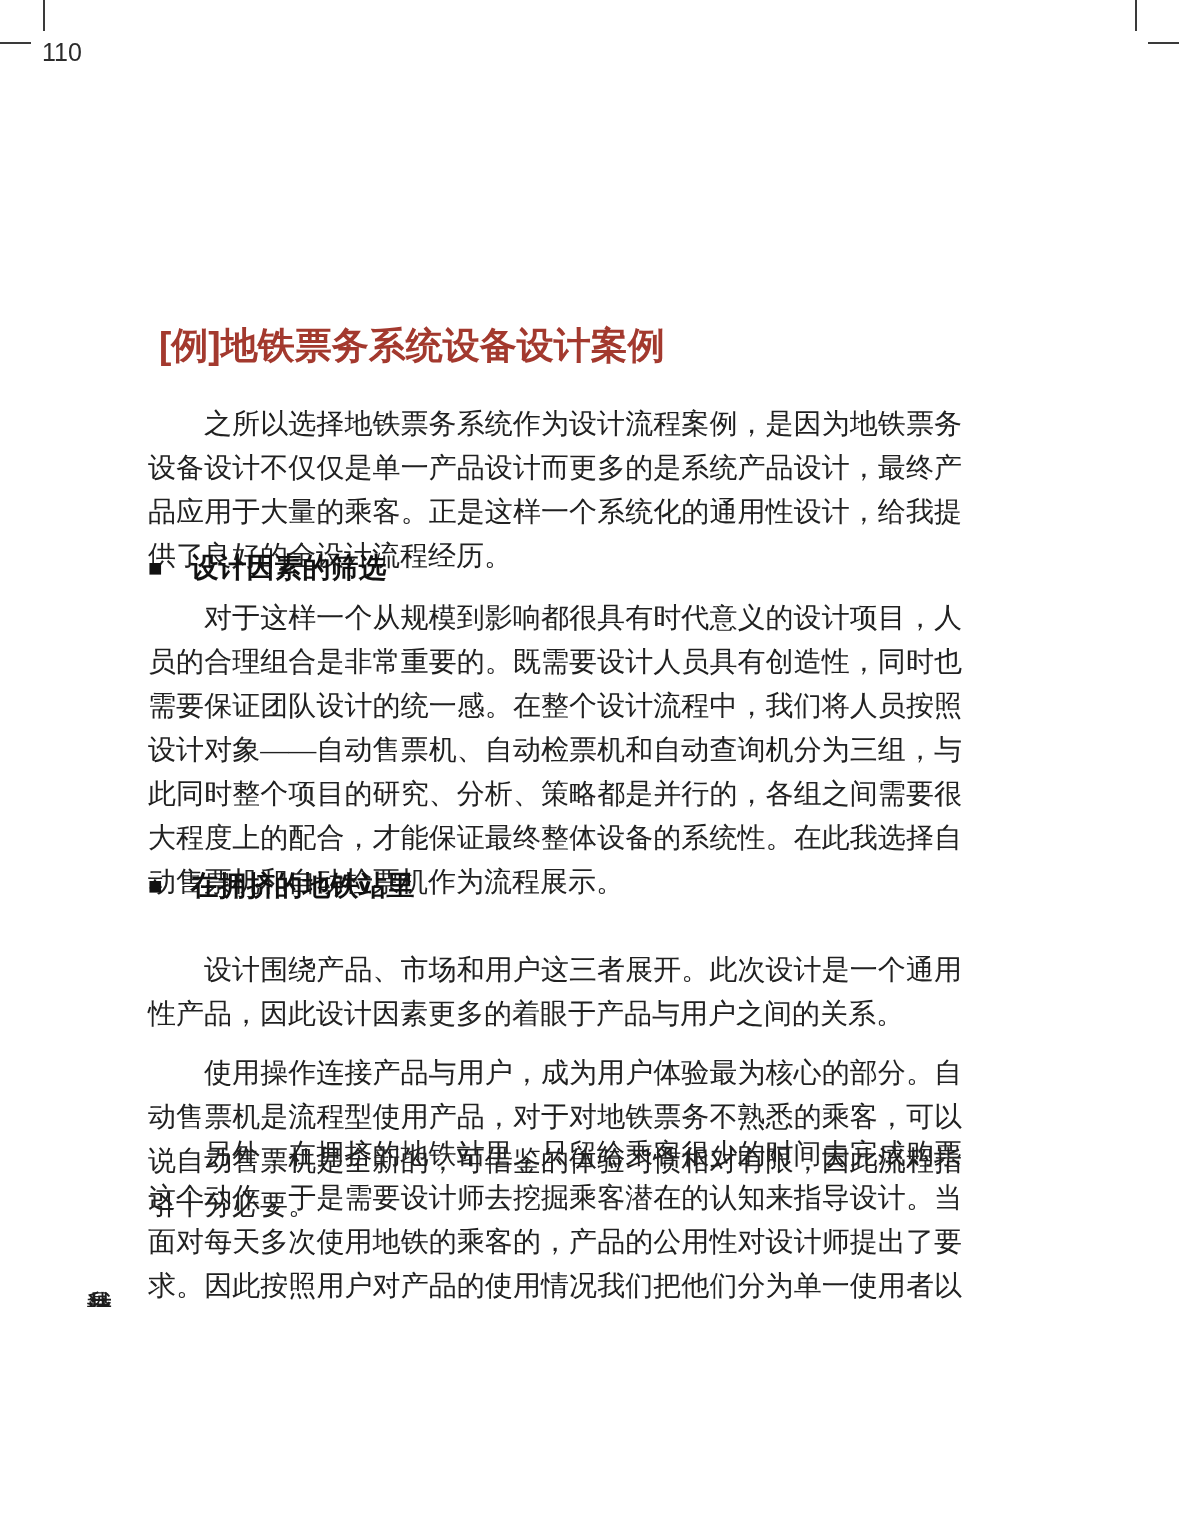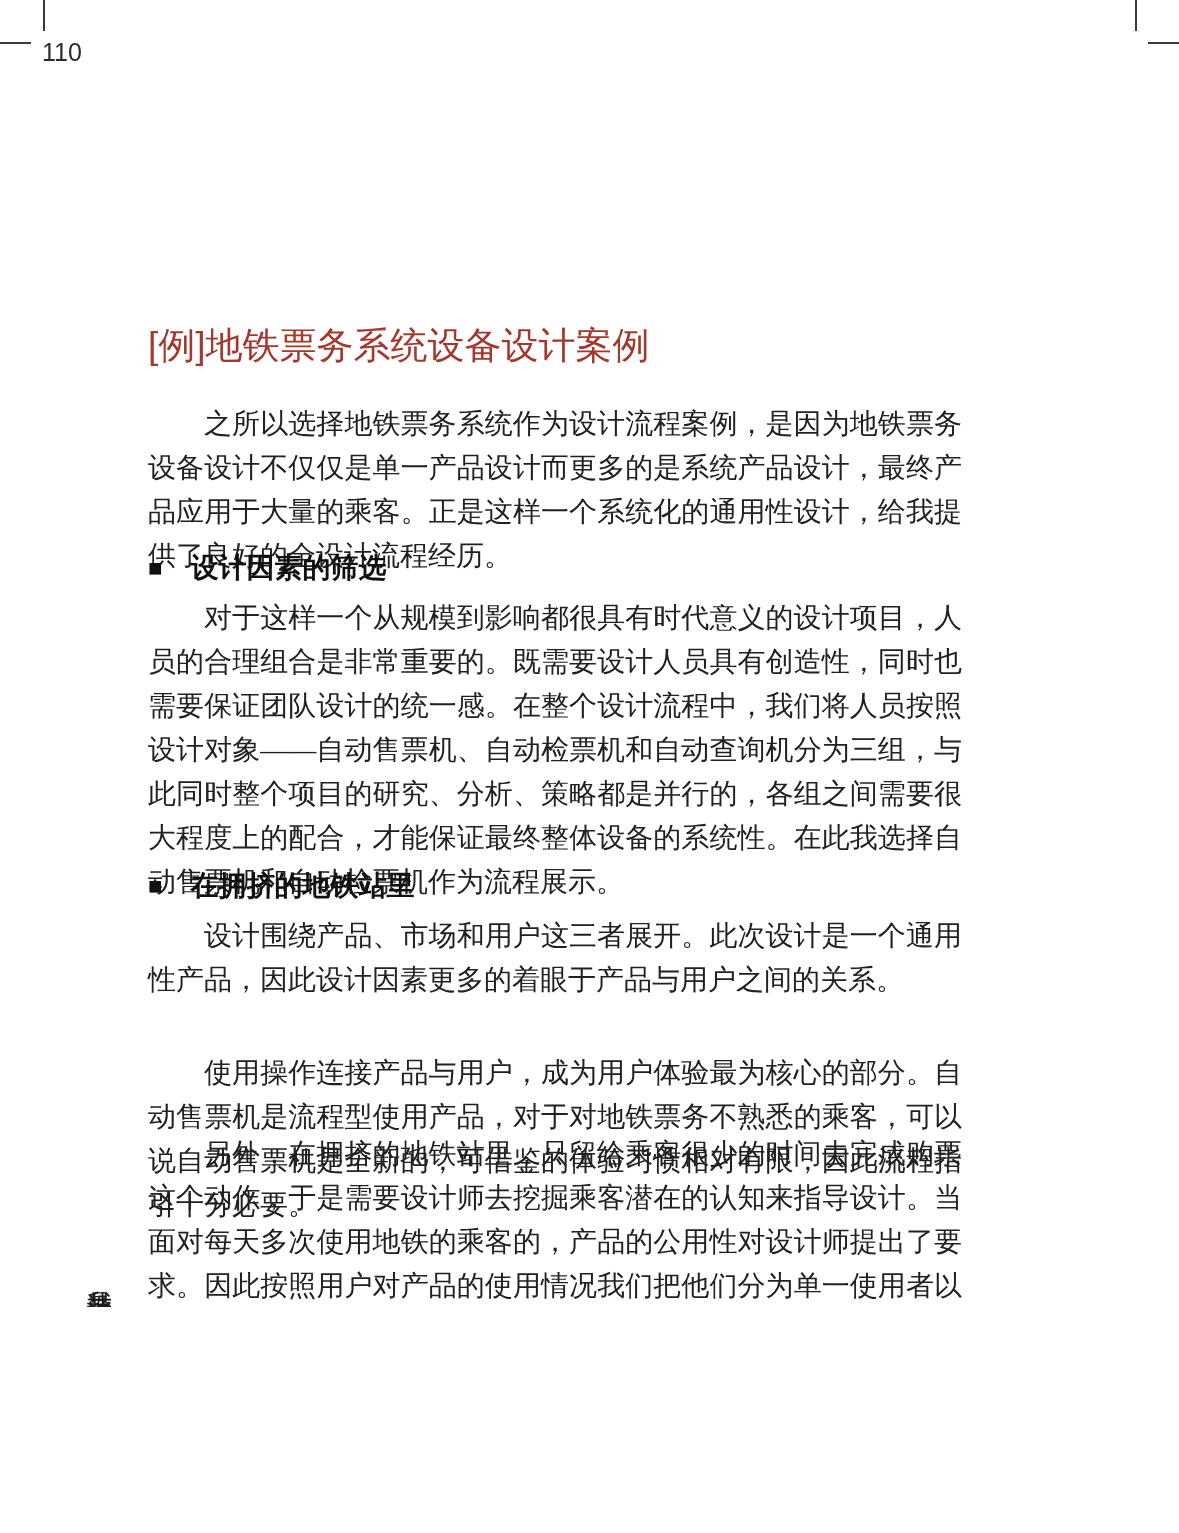--- a/index.html
+++ b/index.html
@@ -52,44 +52,44 @@
 
   
   .content {
     position: absolute;
     left: 148px;
     top: 0;
     width: 814px;
   }
   .article-title {
     position: absolute;
-    left: 0;
+    left: 11px;
     top: 324px;
     margin: 0;
     width: 100%;
     font-family: "Liberation Sans", "DejaVu Sans", sans-serif;
-    font-weight: 400;
+    font-weight: 700;
     font-size: 37px;
     line-height: 44px;
     color: #A3392E;
   }
   .para {
     position: absolute;
     left: 0;
     margin: 0;
     width: 100%;
     font-size: 28px;
     line-height: 44px;
     text-align: justify;
     text-indent: 2em;
     color: #212121;
   }
   .para.p-intro { top: 402px; }
   .para.p-s1a  { top: 596px; font-family: Liberation Serif, serif; }
-  .para.p-s2a  { top: 914px; }
+  .para.p-s2a  { top: 948px; }
   .para.p-s2b  { top: 1051px; }
   .para.p-s2c  { top: 1132px; }
 
   .section-header {
     position: absolute;
     left: 0;
     margin: 0;
     width: 100%;
     font-family: "Liberation Sans", "DejaVu Sans", sans-serif;
     font-weight: 700;

